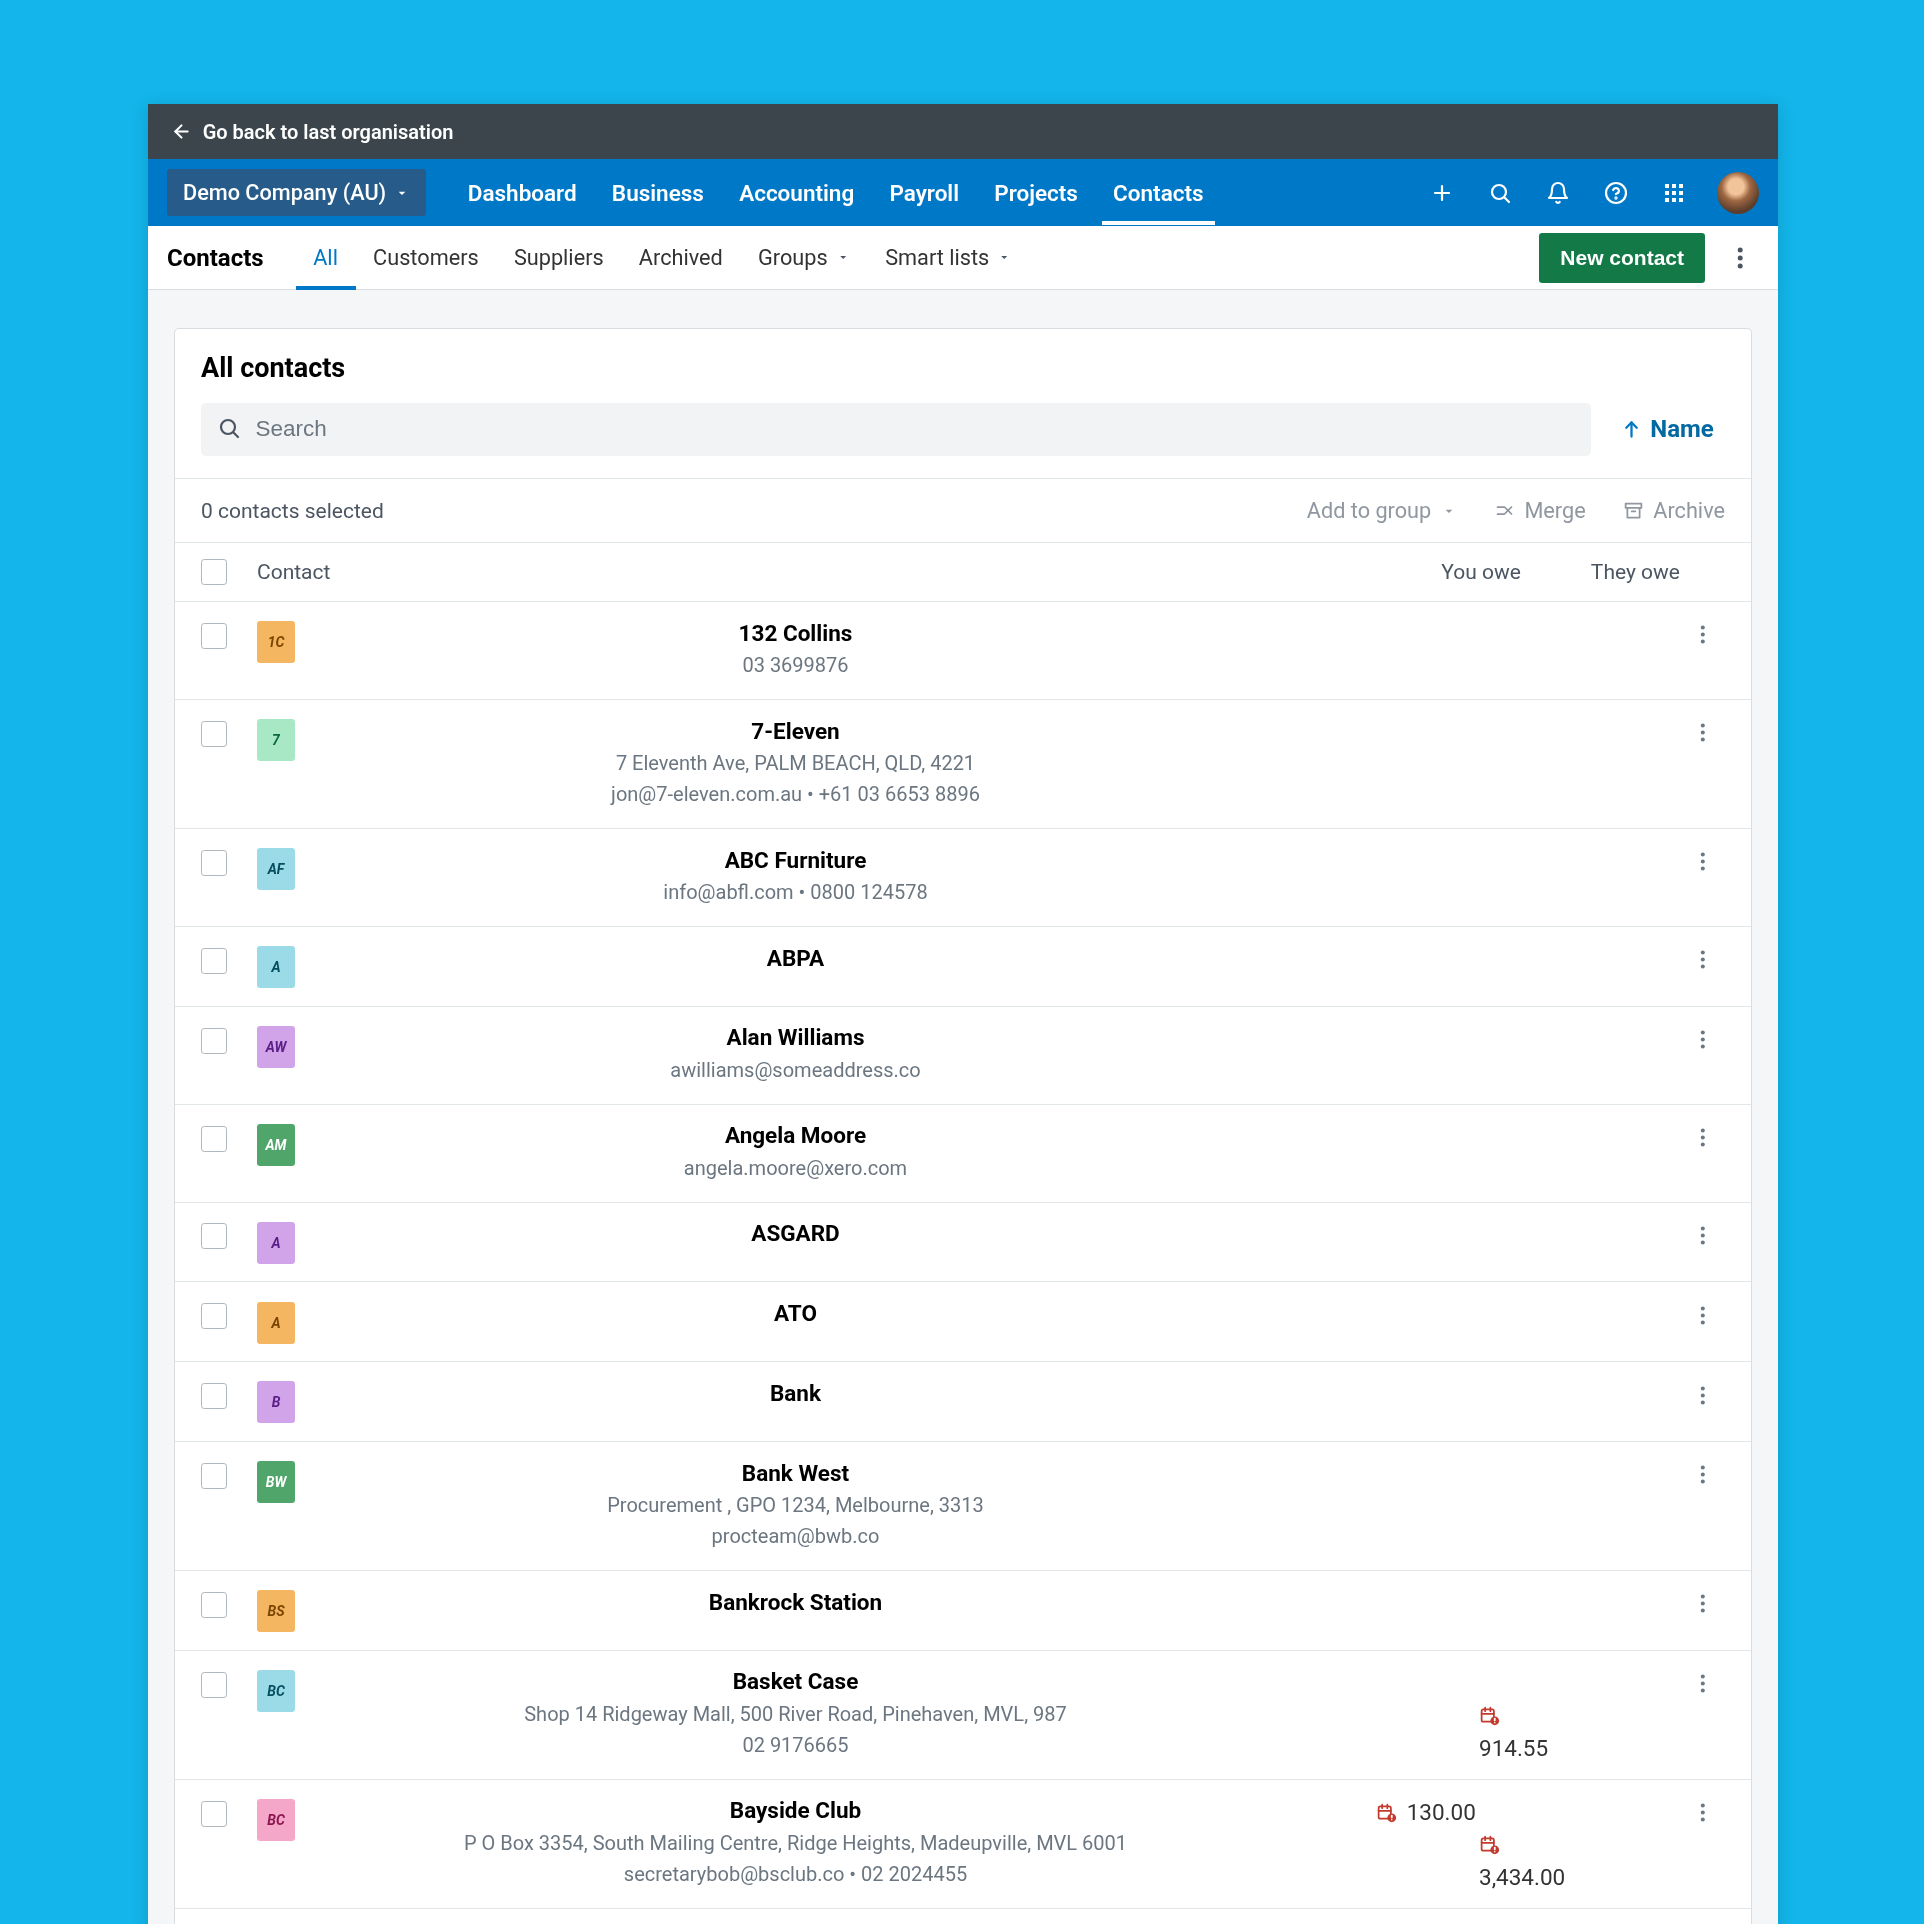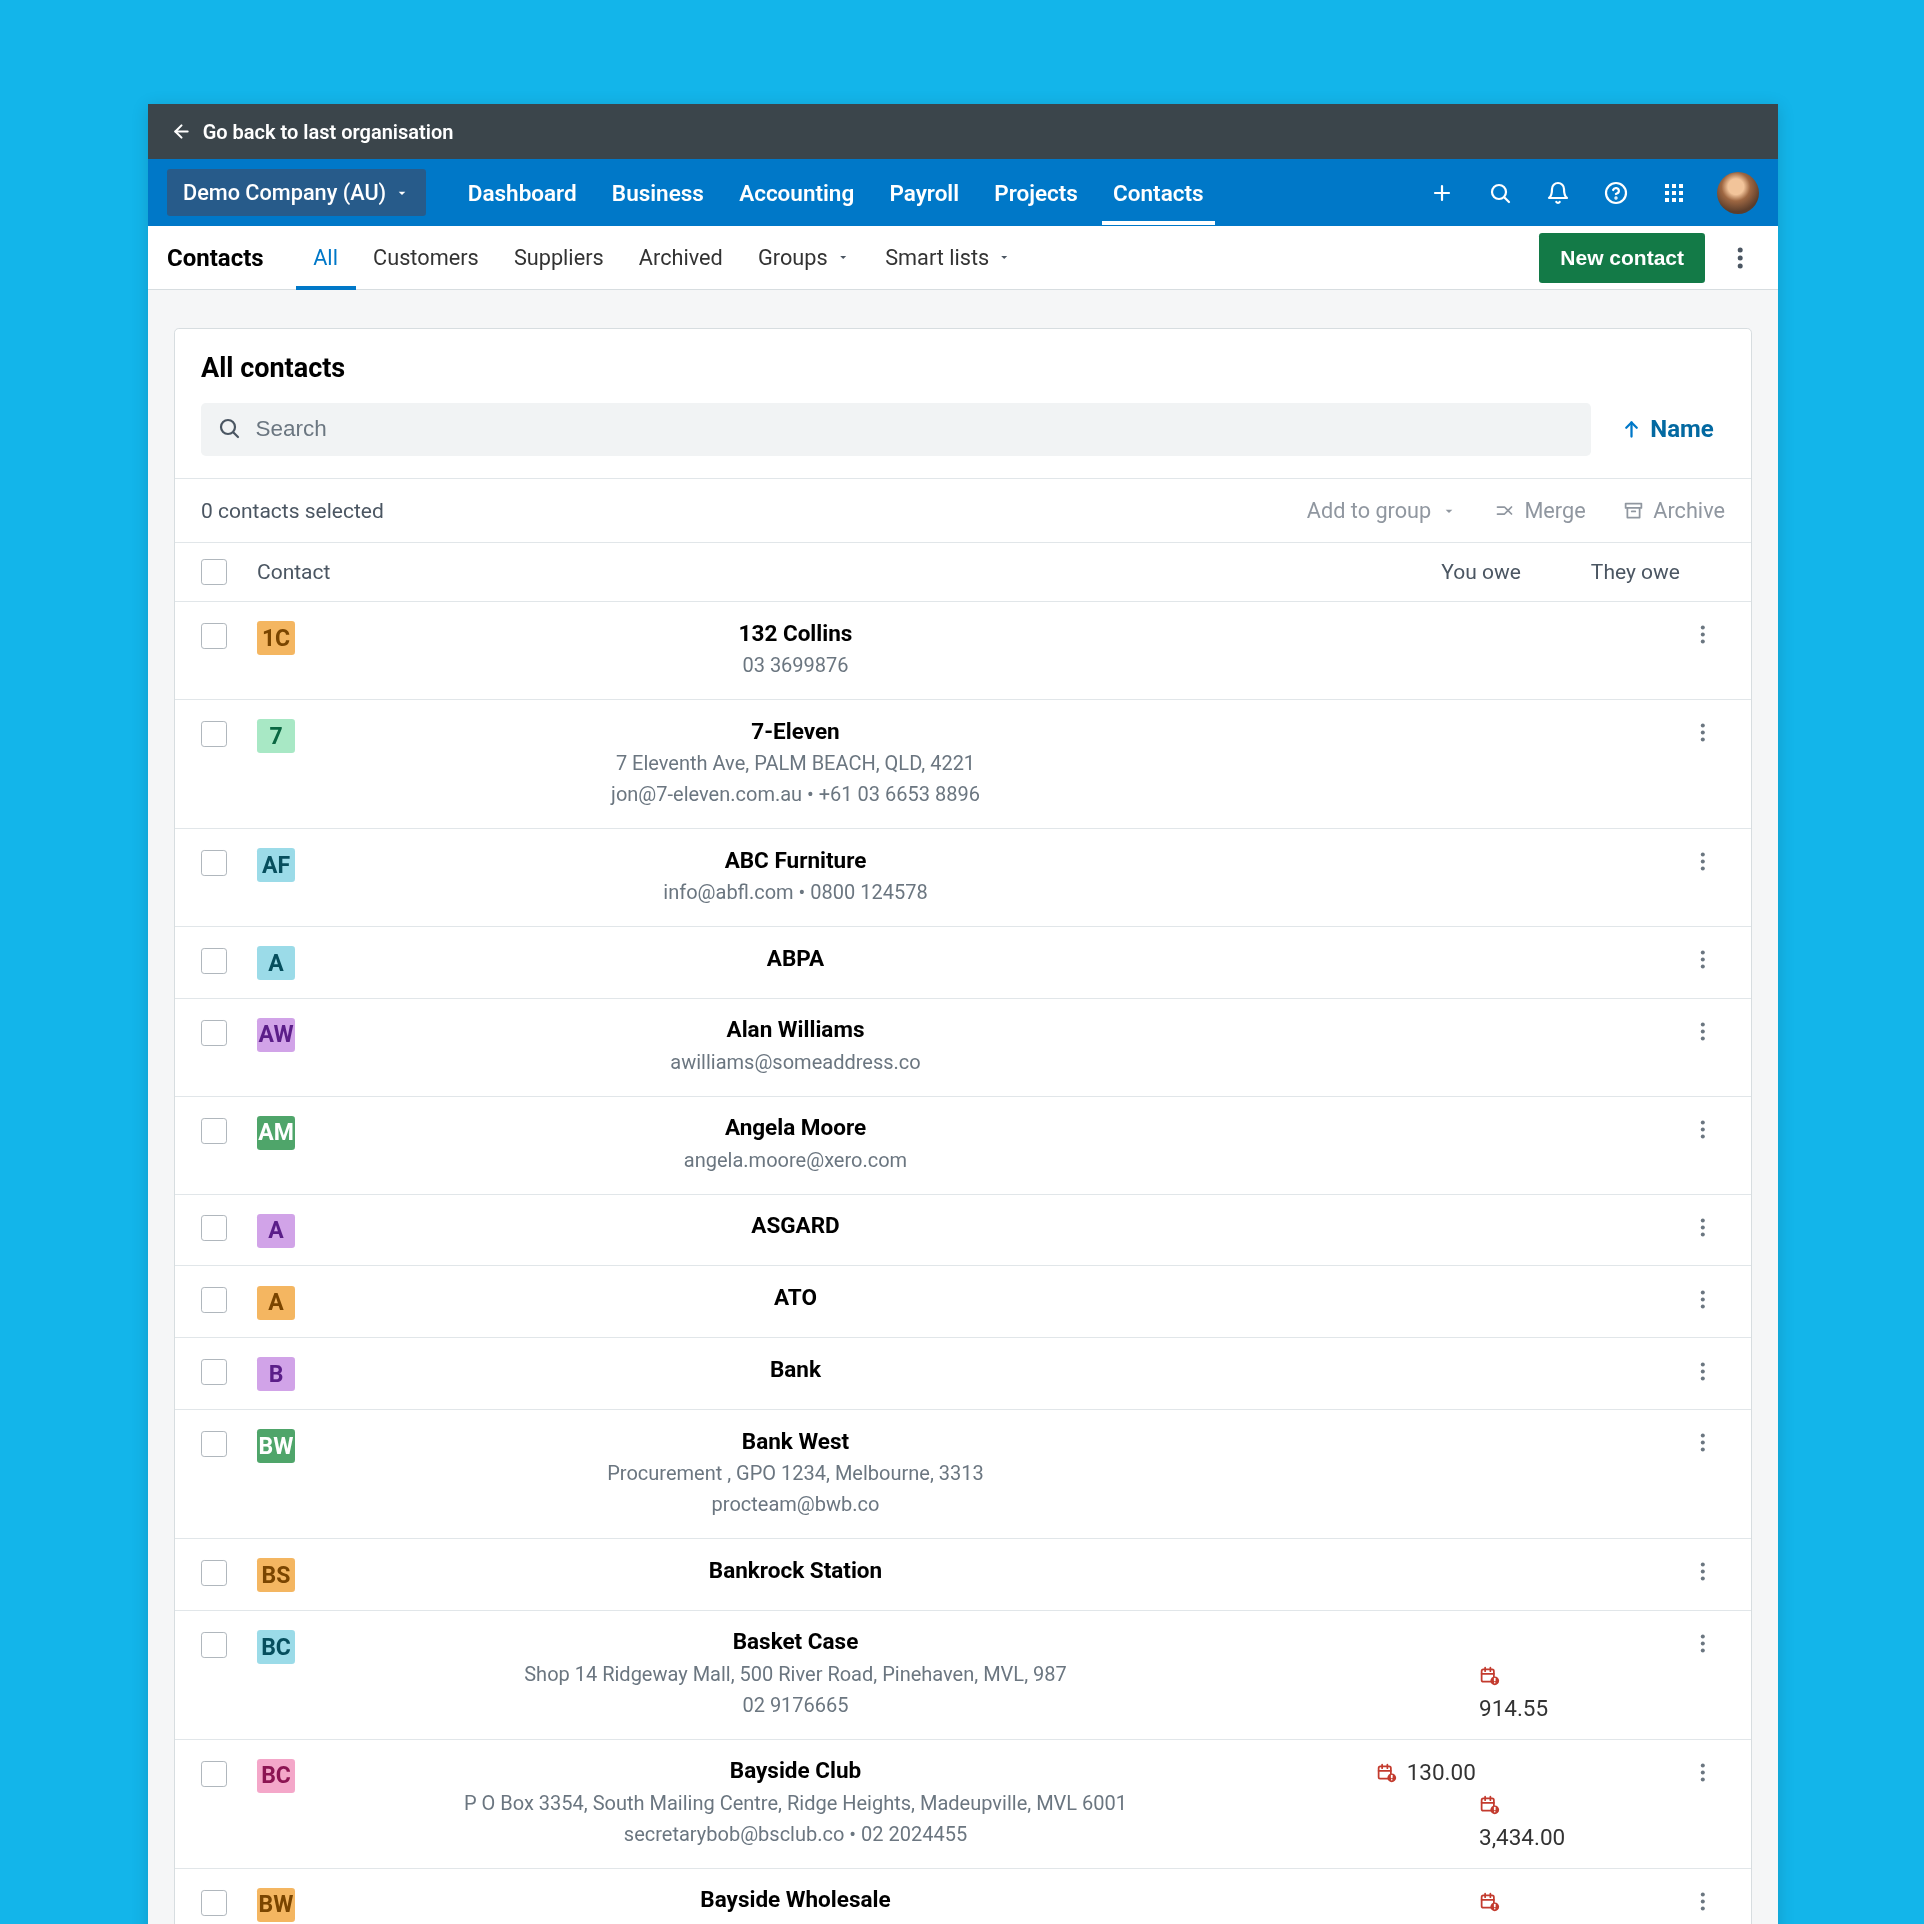--- a/index.html
+++ b/index.html
@@ -243,27 +243,28 @@
   padding-top: 3.2px;
 }
 .row .chkbox {
   width: 26px; height: 26px;
   border: 1.6px solid #b0b7bd;
   border-radius: 3.2px;
   cursor: pointer;
 }
 .row .avwrap { width: 56px; padding-top: 1.6px; }
 .av {
-  width: 38px; height: 34px;
+  width: 38px; height: 42px;
   border-radius: 3.2px;
   display: inline-flex;
   align-items: center;
   justify-content: center;
-  font-size: 23px;
+  font-size: 14px;
   font-weight: 700;
+  font-style: italic;
 }
 .row .content { flex: 1; text-align: center; }
 .row .name { font-size: 22.5px; font-weight: 700; margin-bottom: 4.8px; }
 .row .sub { font-size: 20px; color: #6b7680; line-height: 1.55; }
 .row .amt {
   width: 201px;
   display: flex;
   align-items: flex-start;
   justify-content: flex-end;
   gap: 9.6px;

